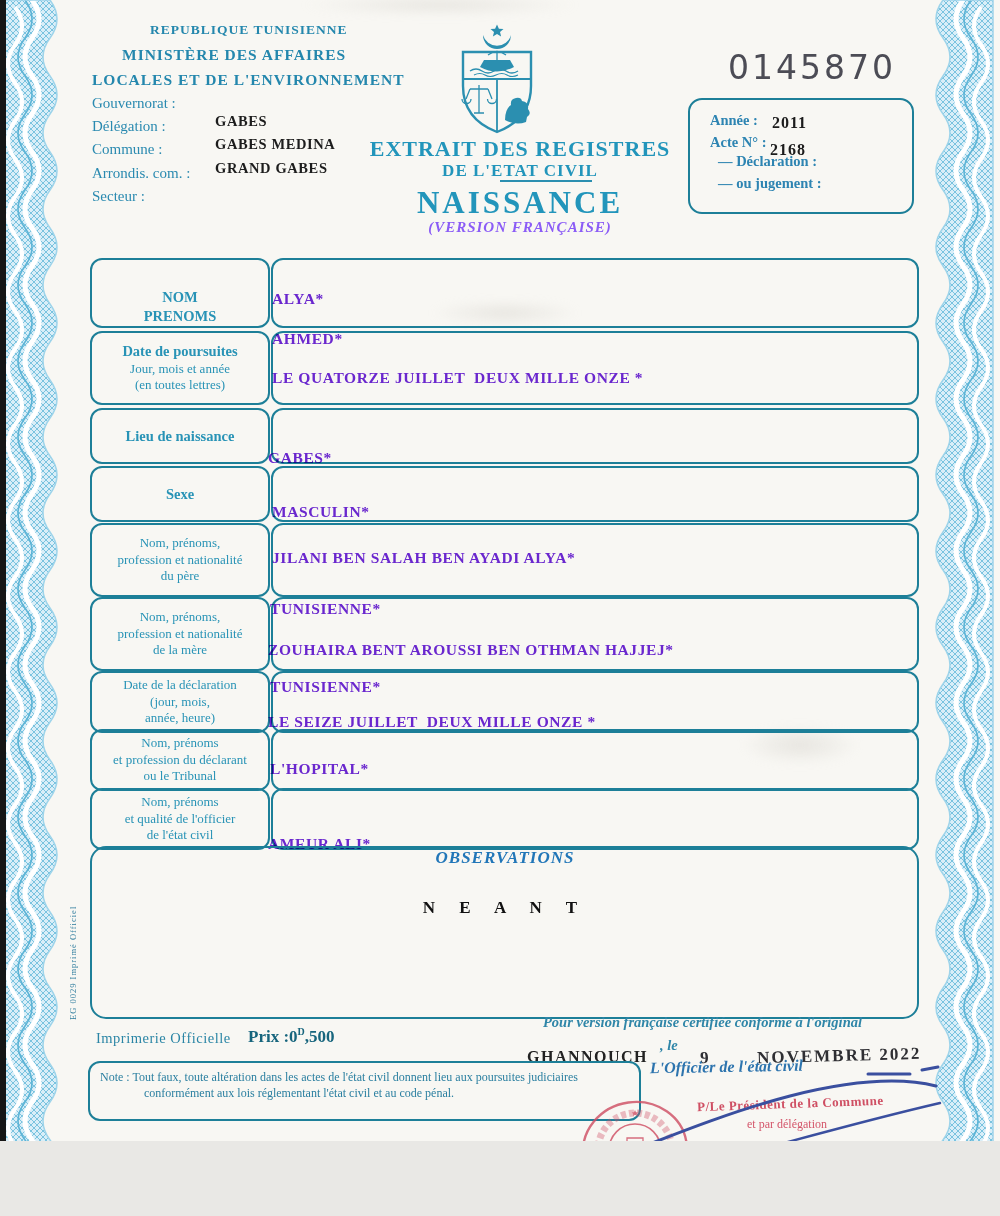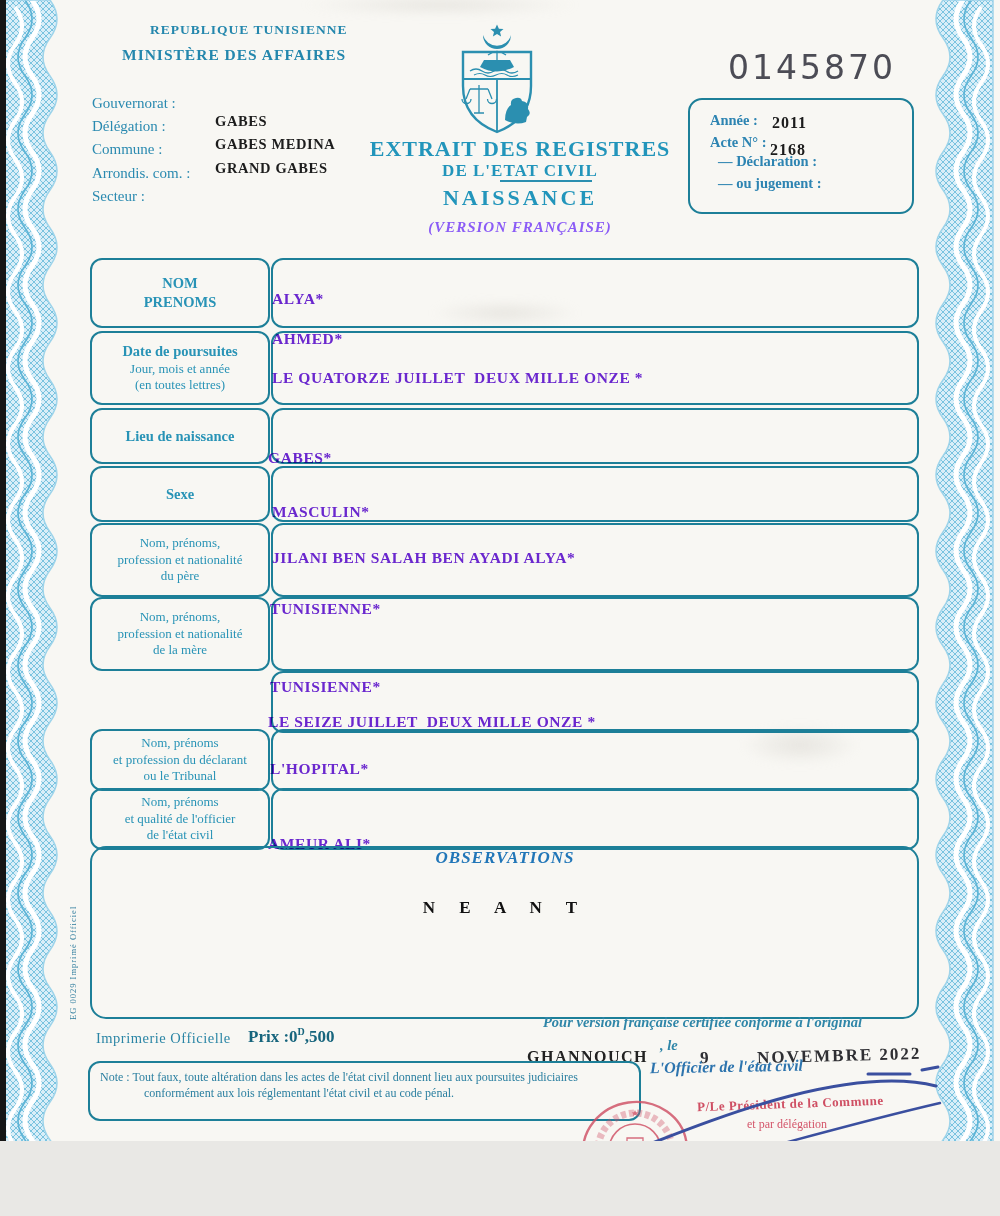--- a/index.html
+++ b/index.html
@@ -16,21 +16,21 @@
   .admval{color:#1d1d1d;font-size:14.5px;font-weight:600;letter-spacing:.6px;}
 
   .serial{font-family:"DejaVu Sans",sans-serif;font-size:33px;color:#4c4c55;letter-spacing:3px;font-weight:500;}
 
   .formbox{position:absolute;border:2px solid #1d7f98;border-radius:12px;}
   .actlab{color:#2d84b2;font-weight:bold;font-size:14.5px;}
   .actval{color:#1c1c1c;font-size:16px;font-weight:600;letter-spacing:1px;}
 
   .t1{color:#2295bb;font-weight:bold;font-size:22px;letter-spacing:1px;}
   .t2{color:#2295bb;font-weight:bold;font-size:17px;letter-spacing:1px;}
-  .t3{color:#2295bb;font-weight:bold;font-size:22px;letter-spacing:3px;}
+  .t3{color:#2295bb;font-weight:bold;font-size:31px;letter-spacing:3px;}
   .t4{color:#8b5cf6;font-weight:bold;font-style:italic;font-size:15px;letter-spacing:1px;}
   .ctr{transform:translateX(-50%);white-space:nowrap;text-align:center;}
 
   .labelbox{display:flex;flex-direction:column;align-items:center;justify-content:center;text-align:center;
             color:#2893b6;font-size:13px;line-height:1.3;}
   .labelbox .b{font-weight:bold;font-size:14.5px;}
   .typed{position:absolute;font-size:15.5px;font-weight:600;color:#6d28d9;letter-spacing:.6px;white-space:pre;mix-blend-mode:multiply;}
 
   .obs-title{color:#2176b8;font-weight:bold;font-style:italic;font-size:17px;letter-spacing:1px;}
   .neant{color:#111;font-weight:bold;font-size:17px;letter-spacing:10px;}
@@ -85,20 +85,21 @@
     <use href="#shR" fill="#d9eef8"></use>
     <use href="#shR" fill="url(#hR)"></use>
     <use href="#wvR" stroke="#ffffff" stroke-width="5"></use>
     <use href="#wvR" stroke="#5db4d6" stroke-width="1.6" transform="translate(8,0)"></use>
     <use href="#wvR" stroke="#ffffff" stroke-width="4" transform="translate(18,7)"></use>
     <use href="#shR" fill="none" stroke="#9ed4ea" stroke-width="1.5"></use>
   </svg>
 
   <span class="abs rep" style="left:150px;top:22px;">REPUBLIQUE TUNISIENNE</span>
   <span class="abs min" style="left:122px;top:46px;">MINISTÈRE DES AFFAIRES</span>
+  <span class="abs min" style="left:92px;top:71px;">LOCALES ET DE L'ENVIRONNEMENT</span>
 
   <span class="abs admlab" style="left:92px;top:95px;">Gouvernorat :</span>
   <span class="abs admlab" style="left:92px;top:118px;">Délégation :</span>
   <span class="abs admlab" style="left:92px;top:141px;">Commune :</span>
   <span class="abs admlab" style="left:92px;top:165px;">Arrondis. com. :</span>
   <span class="abs admlab" style="left:92px;top:188px;">Secteur :</span>
   <span class="abs admval" style="left:215px;top:113px;">GABES</span>
   <span class="abs admval" style="left:215px;top:136px;">GABES MEDINA</span>
   <span class="abs admval" style="left:215px;top:160px;">GRAND GABES</span>
 
@@ -127,21 +128,21 @@
   <span class="abs actval" style="left:770px;top:141px;">2168</span>
   <span class="abs actlab" style="left:718px;top:153px;">— Déclaration :</span>
   <span class="abs actlab" style="left:718px;top:175px;">— ou jugement :</span>
 
   <span class="abs ctr t1" style="left:520px;top:136px;">EXTRAIT DES REGISTRES</span>
   <span class="abs ctr t2" style="left:520px;top:161px;">DE L'ETAT CIVIL</span>
   <div class="abs" style="left:500px;top:180px;width:92px;height:2px;background:#2b8fb0;"></div>
   <span class="abs ctr t3" style="left:520px;top:185px;">NAISSANCE</span>
   <span class="abs ctr t4" style="left:520px;top:219px;">(VERSION FRANÇAISE)</span>
 
-  <div class="formbox labelbox" style="left:90px;top:258px;width:176px;height:66px;">
+  <div class="formbox labelbox" style="left:90px;top:258px;width:176px;height:66px;justify-content:flex-end;">
     <span class="b">NOM</span>
     <span class="b">PRENOMS</span>
   </div>
   <div class="formbox labelbox" style="left:90px;top:331px;width:176px;height:70px;">
     <span class="b">Date de poursuites</span>
     <span>Jour, mois et année</span>
     <span>(en toutes lettres)</span>
   </div>
   <div class="formbox labelbox" style="left:90px;top:408px;width:176px;height:52px;">
     <span class="b">Lieu de naissance</span>
@@ -151,20 +152,25 @@
   </div>
   <div class="formbox labelbox" style="left:90px;top:523px;width:176px;height:70px;">
     <span>Nom, prénoms,</span>
     <span>profession et nationalité</span>
     <span>du père</span>
   </div>
   <div class="formbox labelbox" style="left:90px;top:597px;width:176px;height:70px;">
     <span>Nom, prénoms,</span>
     <span>profession et nationalité</span>
     <span>de la mère</span>
+  </div>
+  <div class="formbox labelbox" style="left:90px;top:671px;width:176px;height:58px;">
+    <span>Date de la déclaration</span>
+    <span>(jour, mois,</span>
+    <span>année, heure)</span>
   </div>
   <div class="formbox labelbox" style="left:90px;top:729px;width:176px;height:58px;">
     <span>Nom, prénoms</span>
     <span>et profession du déclarant</span>
     <span>ou le Tribunal</span>
   </div>
   <div class="formbox labelbox" style="left:90px;top:788px;width:176px;height:58px;">
     <span>Nom, prénoms</span>
     <span>et qualité de l'officier</span>
     <span>de l'état civil</span>
@@ -180,20 +186,21 @@
   <div class="formbox" style="left:271px;top:729px;width:644px;height:58px;"></div>
   <div class="formbox" style="left:271px;top:788px;width:644px;height:58px;"></div>
 
   <span class="typed" style="left:272px;top:290px;">ALYA*</span>
   <span class="typed" style="left:272px;top:330px;">AHMED*</span>
   <span class="typed" style="left:272px;top:369px;">LE QUATORZE JUILLET  DEUX MILLE ONZE *</span>
   <span class="typed" style="left:268px;top:449px;">GABES*</span>
   <span class="typed" style="left:272px;top:503px;">MASCULIN*</span>
   <span class="typed" style="left:272px;top:549px;">JILANI BEN SALAH BEN AYADI ALYA*</span>
   <span class="typed" style="left:270px;top:600px;">TUNISIENNE*</span>
+  <span class="typed" style="left:268px;top:641px;">ZOUHAIRA BENT AROUSSI BEN OTHMAN HAJJEJ*</span>
   <span class="typed" style="left:270px;top:678px;">TUNISIENNE*</span>
   <span class="typed" style="left:268px;top:713px;">LE SEIZE JUILLET  DEUX MILLE ONZE *</span>
   <span class="typed" style="left:270px;top:760px;">L'HOPITAL*</span>
   <span class="typed" style="left:268px;top:835px;">AMEUR ALI*</span>
 
   <div class="formbox" style="left:90px;top:846px;width:825px;height:169px;border-radius:16px;"></div>
   <span class="abs ctr obs-title" style="left:505px;top:848px;">OBSERVATIONS</span>
   <span class="abs ctr neant" style="left:505px;top:898px;">N E A N T</span>
 
   <span class="abs edition" style="left:68px;top:895px;height:125px;">EG 0029 Imprimé Officiel</span>

